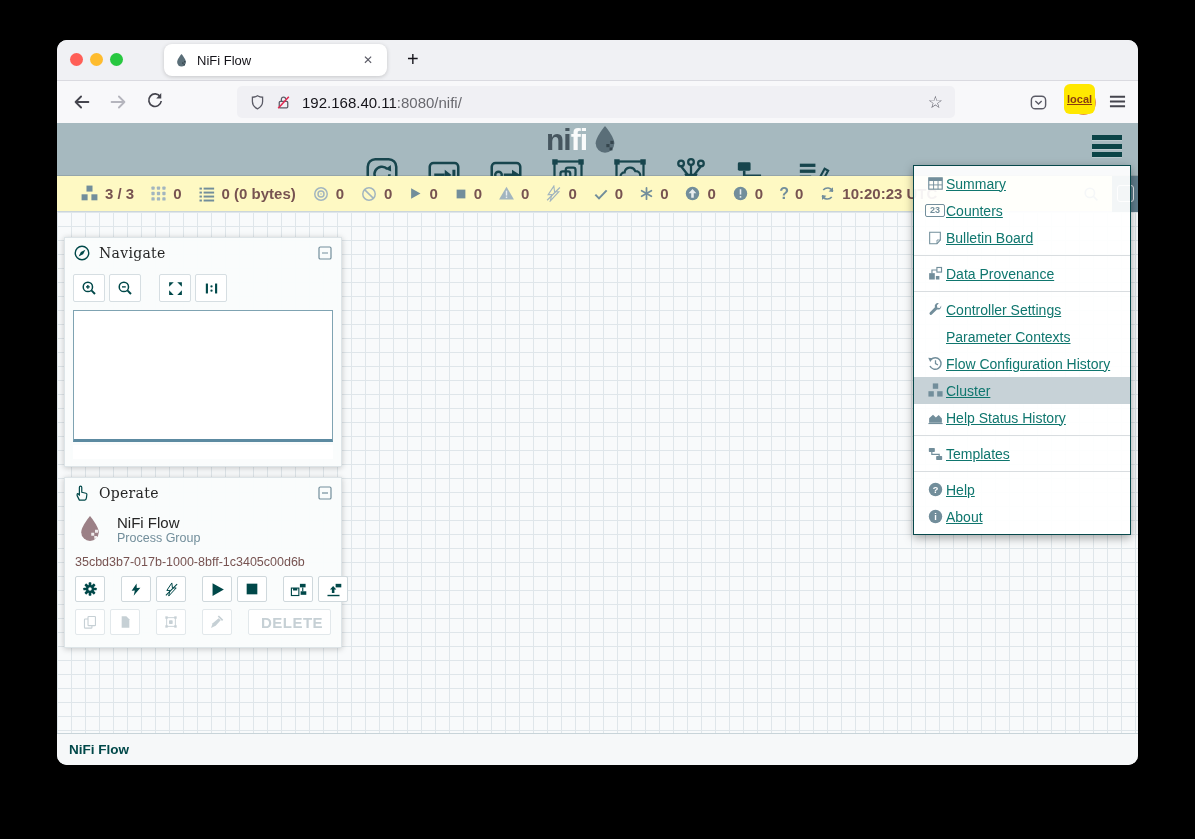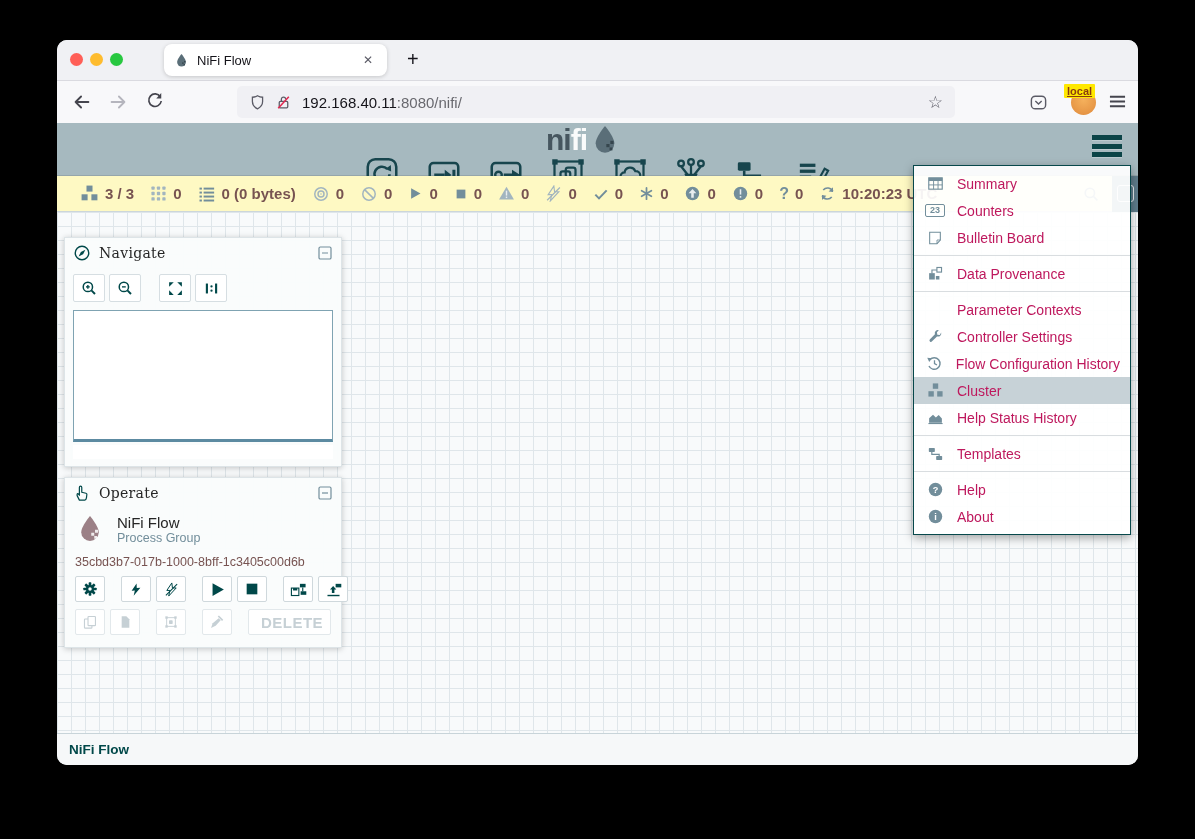--- a/index.html
+++ b/index.html
@@ -18,21 +18,21 @@
   .tab-close{font-size:12px;color:#5b5b66;cursor:default;padding:2px 4px;}
   .newtab{position:absolute;left:342px;top:6px;font-size:20px;color:#15141a;padding:2px 8px;}
   .navbar{position:relative;height:43px;background:#f8f8fa;}
   .nav-ic{position:absolute;top:10px;}
   .urlbar{position:absolute;left:180px;top:5px;width:718px;height:32px;background:#f0f0f4;border-radius:5px;
     display:flex;align-items:center;padding:0 12px;box-sizing:border-box;}
   .url-host{font-size:15px;color:#15141a;margin-left:10px;}
   .url-rest{font-size:15px;color:#69696f;}
   .url-star{margin-left:auto;font-size:17px;color:#5b5b66;}
   .badge{position:absolute;left:-7px;top:-6px;background:#ffe800;color:#8a3b10;font-size:11px;
-    font-weight:bold;padding:0 3px;border-radius:1px;text-decoration:underline;line-height:14px;}
+    font-weight:bold;padding:8px 3px;border-radius:6px;text-decoration:underline;line-height:14px;}
   .avatar{position:absolute;left:1014px;top:9px;width:25px;height:25px;border-radius:50%;
     background:radial-gradient(circle at 50% 40%,#f5b15c,#e08a3c);}
   
   .app{position:absolute;top:83px;left:0;right:0;bottom:0;}
   .nifi-header{position:absolute;top:0;left:0;right:0;height:53px;background:#a6b9bf;
     box-shadow:inset 0 -1px 0 rgba(0,0,0,.10);display:flex;align-items:center;padding:0 8px;box-sizing:border-box;flex-direction:column;}
   .logo{display:flex;align-items:flex-end;margin-right:28px;}
   .logo-ni{font-size:30px;font-weight:bold;color:#46565f;letter-spacing:-1px;line-height:34px;}
   .logo-fi{font-size:30px;font-weight:bold;color:#fafbfb;letter-spacing:-1px;line-height:34px;}
   .tool-ics{display:flex;align-items:center;gap:26px;color:#17454d;}
@@ -82,21 +82,21 @@
     display:flex;align-items:center;justify-content:center;color:#004849;cursor:pointer;box-sizing:border-box;}
   .op-btn.dis{color:#c6d0d5;border-color:#e2e8eb;cursor:default;}
   .mgl{margin-left:11px;}
   .del-btn{padding:0 8px;gap:5px;font-size:15px;font-weight:bold;letter-spacing:.5px;}
   
   .gmenu{position:absolute;left:856px;top:42px;width:218px;background:rgba(255,255,255,.93);
     border:1px solid #07484b;box-shadow:0 3px 9px rgba(0,0,0,.35);z-index:50;padding:4px 0;box-sizing:border-box;}
   .mi{height:27px;display:flex;align-items:center;padding:0 10px;cursor:pointer;}
   .mi.sel{background:#C7D2D7;}
   .mi-ic{width:22px;display:flex;justify-content:center;color:#728E9B;}
-  .mi-label{font-size:14px;color:#be185d;margin-left:11px;white-space:nowrap;}
+  .mi-label{font-size:14px;color:#0f766e;white-space:nowrap;text-decoration:underline;}
   .mdiv{height:1px;background:#d9dde0;margin:4px 0;}
   .cbox{border:1.6px solid #728E9B;border-radius:2px;font-size:9px;font-weight:bold;color:#728E9B;
     padding:0 4px;line-height:11px;}
   svg{display:block;}
 </style>
 </head>
 <body>
 
 <div class="window">
 
@@ -657,30 +657,30 @@
               <rect x="3" y="11.5" width="8" height="9" fill="currentColor"></rect>
               <rect x="12.5" y="15.5" width="5" height="5" fill="currentColor"></rect>
               <rect x="14" y="3.5" width="6.5" height="6.5" fill="none" stroke="currentColor" stroke-width="1.6"></rect>
               <path d="M7 11.5V7h7" fill="none" stroke="currentColor" stroke-width="1.6"></path>
             </svg>
           </span>
         <span class="mi-label">Data Provenance</span>
       </div>
       <div class="mdiv"></div>
       <div class="mi">
+        <span class="mi-ic">
+            <svg width="16" height="16" viewBox="0 0 24 24">
+              <path d="M21.2 5.2a4.8 4.8 0 0 1-6.2 5.9L7.6 18.5a2.2 2.2 0 1 1-3.1-3.1L11.9 8a4.8 4.8 0 0 1 5.9-6.2L14.9 4.7l.6 3.8 3.8.6z" fill="currentColor"></path>
+            </svg>
+          </span>
+        <span class="mi-label">Controller Settings</span>
+      </div>
+      <div class="mi">
         <span class="mi-ic"></span>
         <span class="mi-label">Parameter Contexts</span>
-      </div>
-      <div class="mi">
-        <span class="mi-ic">
-            <svg width="16" height="16" viewBox="0 0 24 24">
-              <path d="M21.2 5.2a4.8 4.8 0 0 1-6.2 5.9L7.6 18.5a2.2 2.2 0 1 1-3.1-3.1L11.9 8a4.8 4.8 0 0 1 5.9-6.2L14.9 4.7l.6 3.8 3.8.6z" fill="currentColor"></path>
-            </svg>
-          </span>
-        <span class="mi-label">Controller Settings</span>
       </div>
       <div class="mi">
         <span class="mi-ic">
             <svg width="17" height="17" viewBox="0 0 24 24">
               <path d="M5.5 6.5a8.2 8.2 0 1 1-1.3 9" fill="none" stroke="currentColor" stroke-width="2"></path>
               <polygon points="1.8,4 8.4,4.6 4.5,10" fill="currentColor"></polygon>
               <path d="M12 7.5v4.7l3.5 2" fill="none" stroke="currentColor" stroke-width="1.8"></path>
             </svg>
           </span>
         <span class="mi-label">Flow Configuration History</span>

